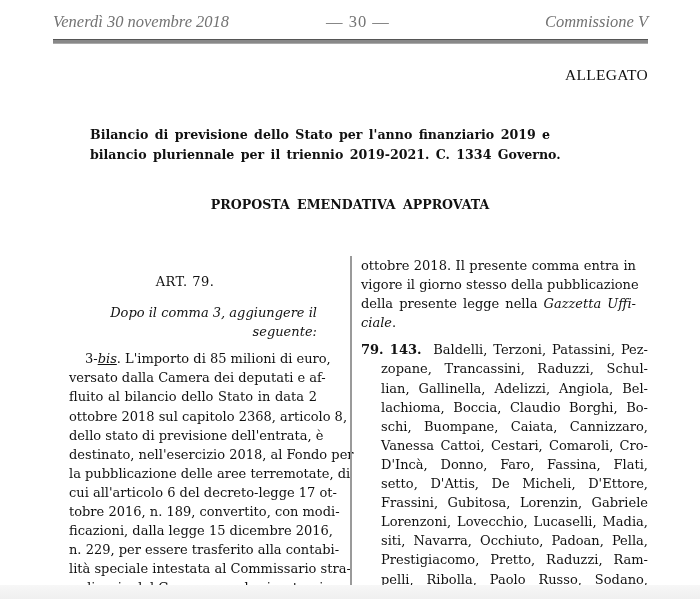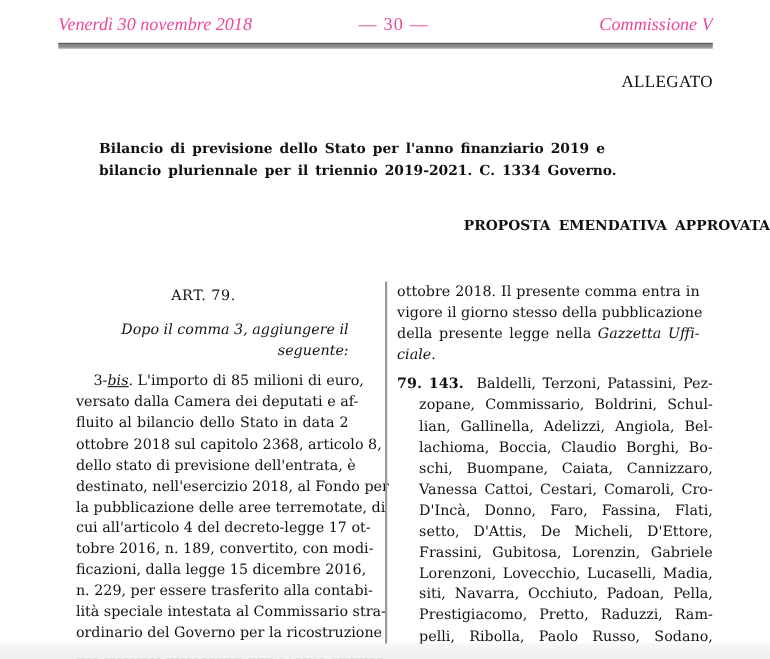--- a/index.html
+++ b/index.html
@@ -10,56 +10,56 @@
     color: #111;
   }
   .page { position: absolute; left: 0; top: 0; width: 700px; height: 599px; background: #fff; }
   .bottom-fade {
     position: absolute; left: 0; right: 0; bottom: 0; height: 14px;
     background: linear-gradient(#f7f7f7, #efefef);
   }
   .hdr {
     position: absolute; left: 53px; right: 52px; top: 12px; height: 22px;
     font-family: "Liberation Serif", serif; font-style: italic; font-size: 16.5px;
-    color: #ec4899;
+    color: #737373;
   }
   .hdr .l { position: absolute; left: 0; top: 0; }
   .hdr .c { position: absolute; left: 273px; top: 0; font-style: normal; letter-spacing: 1px; }
   .hdr .r { position: absolute; right: 0; top: 0; }
   .hdr-rule {
     position: absolute; left: 53px; right: 52px; top: 39px; height: 3px;
     border-top: 1px solid #555; border-bottom: 1px solid #aaa; background: #888;
   }
   .allegato {
     position: absolute; right: 52px; top: 66px;
     font-family: "Liberation Serif", serif; font-size: 15.5px; letter-spacing: 0.3px;
   }
   .title {
     position: absolute; left: 90px; right: 90px; top: 125px;
     font-weight: bold;
     font-family: "DejaVu Serif", serif; font-size: 12.6px; line-height: 20px;
     word-spacing: 2px;
   }
   .proposta {
-    position: absolute; left: 0; right: 0; top: 197px; text-align: right;
+    position: absolute; left: 0; right: 0; top: 197px; text-align: center;
     font-weight: bold; font-family: "DejaVu Serif", serif; font-size: 12.6px;
     word-spacing: 3px;
   }
   .col {
     position: absolute; top: 256px;
     font-family: "DejaVu Serif", serif; font-size: 13px; line-height: 19.1px;
     text-align: justify;
   }
   .col-left { left: 53px; width: 264px; }
   .col-right { left: 361px; width: 287px; }
   .col-sep {
     position: absolute; left: 350px; top: 256px; width: 2px; height: 330px;
     background: #9a9a9a;
   }
-  .art { text-align: center; margin: 4px 0 12px 0; letter-spacing: 0.5px; }
+  .art { text-align: center; margin: 16px 0 12px 0; letter-spacing: 0.5px; }
   .instr { font-style: italic; text-align: right; margin: 0 0 8px 0; }
   .para { margin: 0; text-indent: 16px; }
   .para em { font-style: italic; text-decoration: underline; }
   .ln { display: block; text-align: justify; text-align-last: justify; white-space: nowrap; }
   .ln.last { text-align-last: left; }
   .rcont { margin: 0 12px 8px 0; }
   .amend { margin: 0; }
   .amend .num { font-weight: bold; }
   .amend .ind { padding-left: 20px; }
 </style>
@@ -88,21 +88,21 @@
     <div class="art">ART. 79.</div>
     <div class="instr">Dopo il comma 3, aggiungere il seguente:</div>
     <div class="para">
       <span class="ln" style="padding-left:16px;"><span>3-</span><em>bis</em><span>. L'importo di 85 milioni di euro,</span></span>
       <span class="ln">versato dalla Camera dei deputati e af-</span>
       <span class="ln">fluito al bilancio dello Stato in data 2</span>
       <span class="ln">ottobre 2018 sul capitolo 2368, articolo 8,</span>
       <span class="ln">dello stato di previsione dell'entrata, è</span>
       <span class="ln">destinato, nell'esercizio 2018, al Fondo per</span>
       <span class="ln">la pubblicazione delle aree terremotate, di</span>
-      <span class="ln">cui all'articolo 4 del decreto-legge 17 ot-</span>
+      <span class="ln">cui all'articolo 6 del decreto-legge 17 ot-</span>
       <span class="ln">tobre 2016, n. 189, convertito, con modi-</span>
       <span class="ln">ficazioni, dalla legge 15 dicembre 2016,</span>
       <span class="ln">n. 229, per essere trasferito alla contabi-</span>
       <span class="ln">lità speciale intestata al Commissario stra-</span>
       <span class="ln">ordinario del Governo per la ricostruzione</span>
       <span class="ln">nei territori interessati dall'evento sismico</span>
 
     </div>
   </div>
 
@@ -110,21 +110,21 @@
 
   <div class="col col-right">
     <div class="rcont">
       <span class="ln">ottobre 2018. Il presente comma entra in</span>
       <span class="ln">vigore il giorno stesso della pubblicazione</span>
       <span class="ln"><span>della presente legge nella </span><em>Gazzetta Uffi-</em></span>
       <span class="ln last"><em>ciale</em><span>.</span></span>
     </div>
     <div class="amend">
       <span class="ln"><span class="num">79. 143.</span>&nbsp;&nbsp;<span>Baldelli, Terzoni, Patassini, Pez-</span></span>
-      <span class="ln ind">zopane, Commissario, Boldrini, Schul-</span>
+      <span class="ln ind">zopane, Trancassini, Raduzzi, Schul-</span>
       <span class="ln ind">lian, Gallinella, Adelizzi, Angiola, Bel-</span>
       <span class="ln ind">lachioma, Boccia, Claudio Borghi, Bo-</span>
       <span class="ln ind">schi, Buompane, Caiata, Cannizzaro,</span>
       <span class="ln ind">Vanessa Cattoi, Cestari, Comaroli, Cro-</span>
       <span class="ln ind">D'Incà, Donno, Faro, Fassina, Flati,</span>
       <span class="ln ind">setto, D'Attis, De Micheli, D'Ettore,</span>
       <span class="ln ind">Frassini, Gubitosa, Lorenzin, Gabriele</span>
       <span class="ln ind">Lorenzoni, Lovecchio, Lucaselli, Madia,</span>
       <span class="ln ind">siti, Navarra, Occhiuto, Padoan, Pella,</span>
       <span class="ln ind">Prestigiacomo, Pretto, Raduzzi, Ram-</span>

